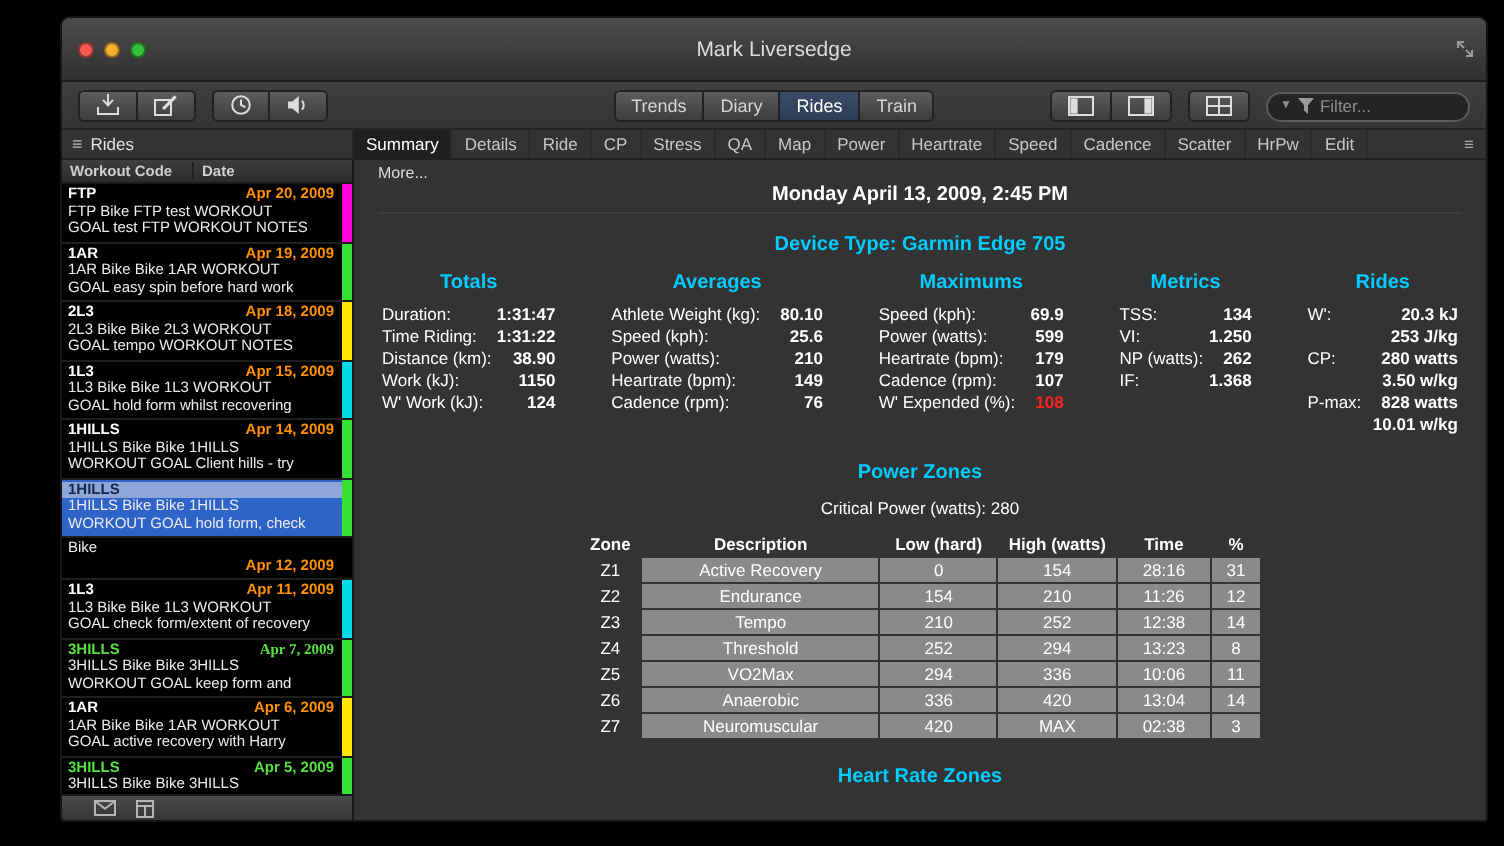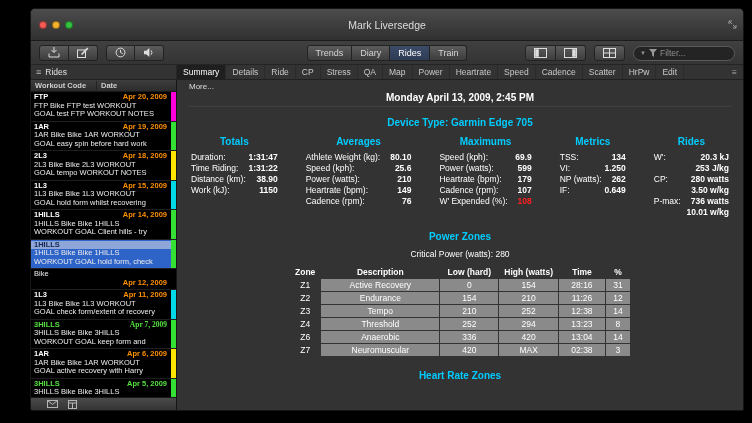--- a/index.html
+++ b/index.html
@@ -358,20 +358,24 @@
               <span class="sec-value">1:31:22</span>
             </div>
             <div class="sec-row">
               <span class="sec-label">Distance (km):</span>
               <span class="sec-value">38.90</span>
             </div>
             <div class="sec-row">
               <span class="sec-label">Work (kJ):</span>
               <span class="sec-value">1150</span>
             </div>
+            <div class="sec-row">
+              <span class="sec-label">W' Work (kJ):</span>
+              <span class="sec-value">124</span>
+            </div>
           </div>
           <div class="section">
             <div class="sec-title">Averages</div>
             <div class="sec-row">
               <span class="sec-label">Athlete Weight (kg):</span>
               <span class="sec-value">80.10</span>
             </div>
             <div class="sec-row">
               <span class="sec-label">Speed (kph):</span>
               <span class="sec-value">25.6</span>
@@ -421,21 +425,21 @@
             <div class="sec-row">
               <span class="sec-label">VI:</span>
               <span class="sec-value">1.250</span>
             </div>
             <div class="sec-row">
               <span class="sec-label">NP (watts):</span>
               <span class="sec-value">262</span>
             </div>
             <div class="sec-row">
               <span class="sec-label">IF:</span>
-              <span class="sec-value">0.649</span>
+              <span class="sec-value">1.368</span>
             </div>
           </div>
           <div class="section">
             <div class="sec-title">Rides</div>
             <div class="sec-row">
               <span class="sec-label">W':</span>
               <span class="sec-value">20.3 kJ</span>
             </div>
             <div class="sec-row">
               <span class="sec-label"></span>
@@ -444,21 +448,21 @@
             <div class="sec-row">
               <span class="sec-label">CP:</span>
               <span class="sec-value">280 watts</span>
             </div>
             <div class="sec-row">
               <span class="sec-label"></span>
               <span class="sec-value">3.50 w/kg</span>
             </div>
             <div class="sec-row">
               <span class="sec-label">P-max:</span>
-              <span class="sec-value">736 watts</span>
+              <span class="sec-value">828 watts</span>
             </div>
             <div class="sec-row">
               <span class="sec-label"></span>
               <span class="sec-value">10.01 w/kg</span>
             </div>
           </div>
         </div>
 
       <div class="pz-title">Power Zones</div>
       <div class="pz-sub">Critical Power (watts): 280</div>
@@ -500,20 +504,28 @@
             </tr>
             <tr>
               <td class="col-zone">Z4</td>
               <td class="col-desc">Threshold</td>
               <td class="col-low">252</td>
               <td class="col-high">294</td>
               <td class="col-time">13:23</td>
               <td class="col-pct">8</td>
             </tr>
             <tr>
+              <td class="col-zone">Z5</td>
+              <td class="col-desc">VO2Max</td>
+              <td class="col-low">294</td>
+              <td class="col-high">336</td>
+              <td class="col-time">10:06</td>
+              <td class="col-pct">11</td>
+            </tr>
+            <tr>
               <td class="col-zone">Z6</td>
               <td class="col-desc">Anaerobic</td>
               <td class="col-low">336</td>
               <td class="col-high">420</td>
               <td class="col-time">13:04</td>
               <td class="col-pct">14</td>
             </tr>
             <tr>
               <td class="col-zone">Z7</td>
               <td class="col-desc">Neuromuscular</td>

